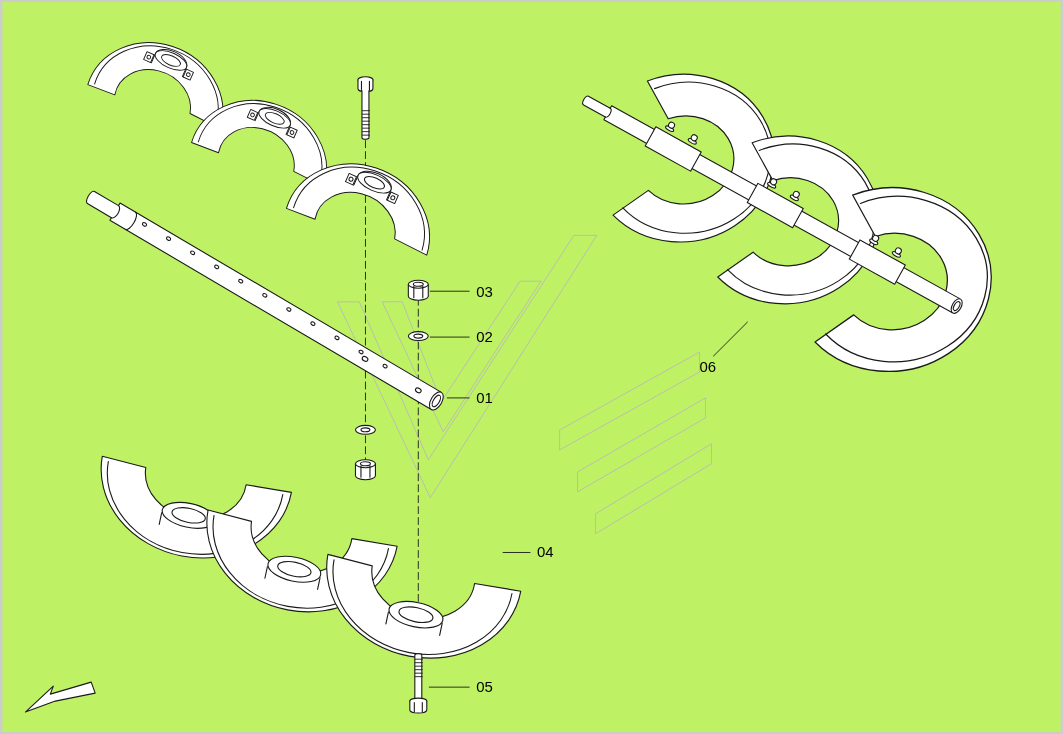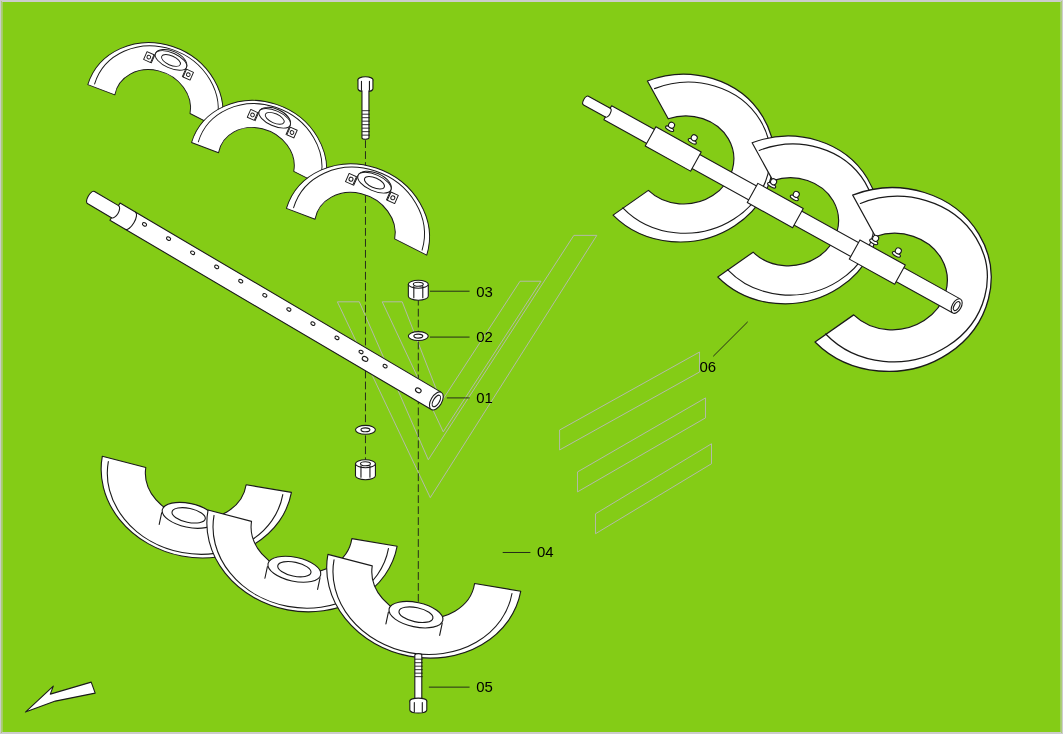--- a/index.html
+++ b/index.html
@@ -1,17 +1,17 @@
 <!DOCTYPE html>
 <html><head>
 <meta charset="utf-8">
 <style>
   html,body{margin:0;padding:0;background:#e9e9e9;}
   .canvas{
-    width:1063px;height:734px;background:#84cc16;position:relative;
+    width:1063px;height:734px;background:#bef264;position:relative;
     margin:0 auto;border:1px solid #cccccc;box-sizing:border-box;
     font-family:"Liberation Sans", sans-serif;
   }
   svg{display:block;width:100%;height:100%;}
   .ln{fill:none;stroke-width:1.1;stroke-linejoin:round;stroke-linecap:round;}
   .wfill{fill:#ffffff;}
   .callout-text{font-size:15px;font-family:"Liberation Sans",sans-serif;}
   .dash{stroke-dasharray:7 4;stroke-width:0.9;}
   .thin{stroke-width:0.9;}
 </style>

